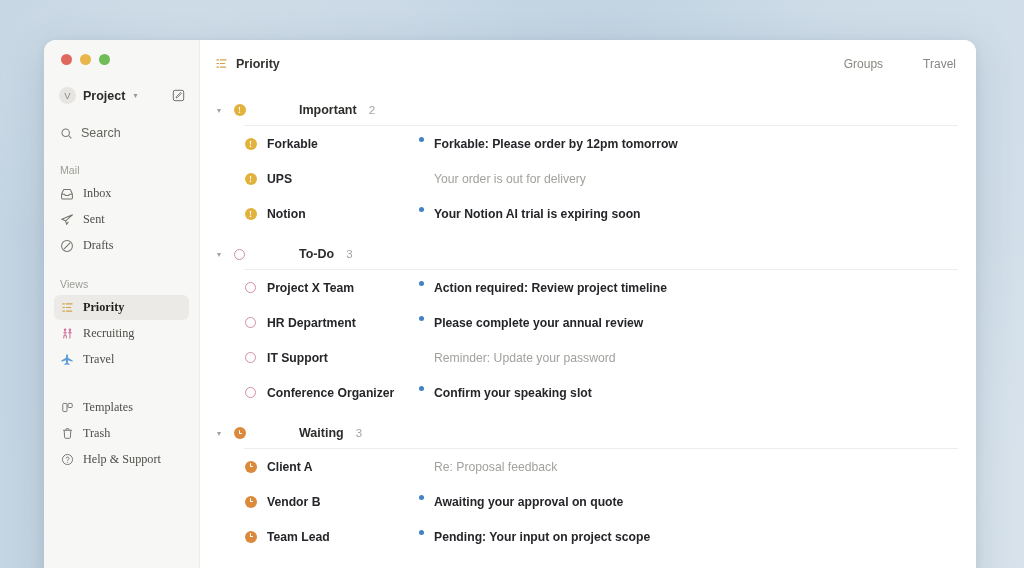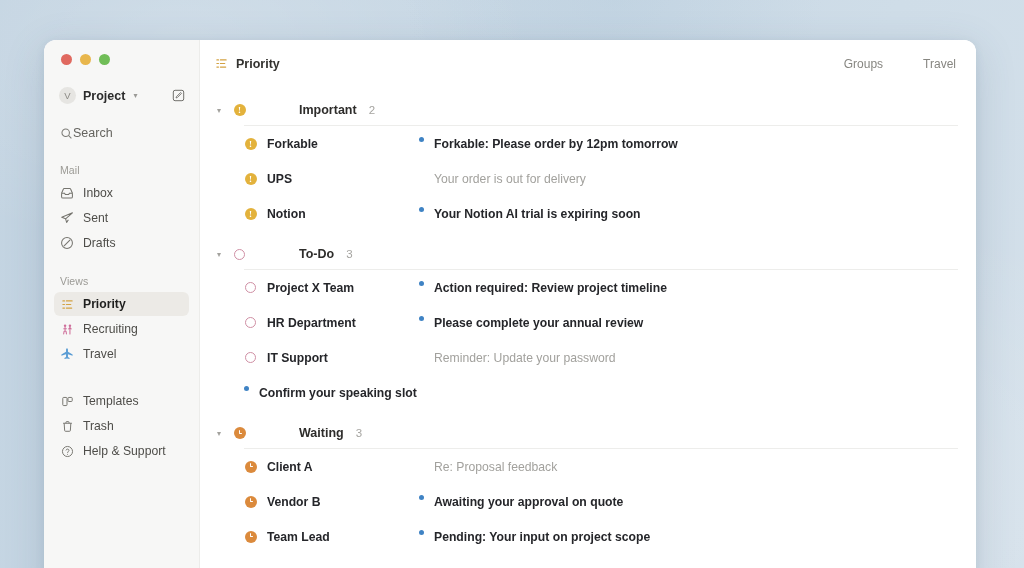--- a/index.html
+++ b/index.html
@@ -54,33 +54,34 @@
     width: 17px; height: 17px; border-radius: 50%;
     background: #e6e5e2; color: #8c8a85;
     font-size: 9.5px; display: flex; align-items: center; justify-content: center;
     flex: none; letter-spacing: .2px;
   }
   .user-name { font-size: 12.5px; color: #2b2b2b; font-weight: 600; }
   .chev { color: #9b9a96; font-size: 8px; margin-left: 1px; }
   .compose { margin-left: auto; color: #6d6c68; display: flex; }
 
   .search-row {
-    display: flex; align-items: center; gap: 0;
+    display: flex; align-items: center; gap: 8px;
     margin-top: 15px; padding: 4px 5px; border-radius: 6px;
   }
   .search-row .lbl { font-size: 12.5px; color: #65645f; }
 
   .sect-label {
     font-size: 10.5px; color: #9b9a95; padding: 0 6px;
     margin: 20px 0 5px 0; letter-spacing: .1px;
   }
   .nav-item {
     display: flex; align-items: center; gap: 9px;
     padding: 5px 6px; border-radius: 6px; margin-bottom: 1px;
     cursor: default;
+    font-family: Liberation Serif, serif;
   }
   .nav-item .lbl { font-size: 12.2px; color: #4e4d49; }
   .nav-item.active { background: #eceae6; }
   .nav-item.active .lbl { color: #1f1f1e; font-weight: 600; }
   .nav-icon { width: 14px; height: 14px; flex: none; display: flex; align-items: center; justify-content: center; color: #76756f; }
   .nav-gap { height: 22px; }
 
   
   .main { flex: 1; background: #ffffff; position: relative; }
   .topbar {
@@ -387,20 +388,26 @@
               </span>
             <span class="sender">IT Support</span>
           </div>
           <div class="subj-cell">
             <span class="dot hidden"></span>
             <span class="subject">Reminder: Update your password</span>
           </div>
         </div>
 
         <div class="row">
+          <div class="sender-cell">
+            <span class="sicon">
+                <span class="badge-todo"></span>
+              </span>
+            <span class="sender">Conference Organizer</span>
+          </div>
           <div class="subj-cell">
             <span class="dot"></span>
             <span class="subject">Confirm your speaking slot</span>
           </div>
         </div>
       </div>
 
       <div class="group">
         <div class="group-head">
           <span class="tri">▾</span>

